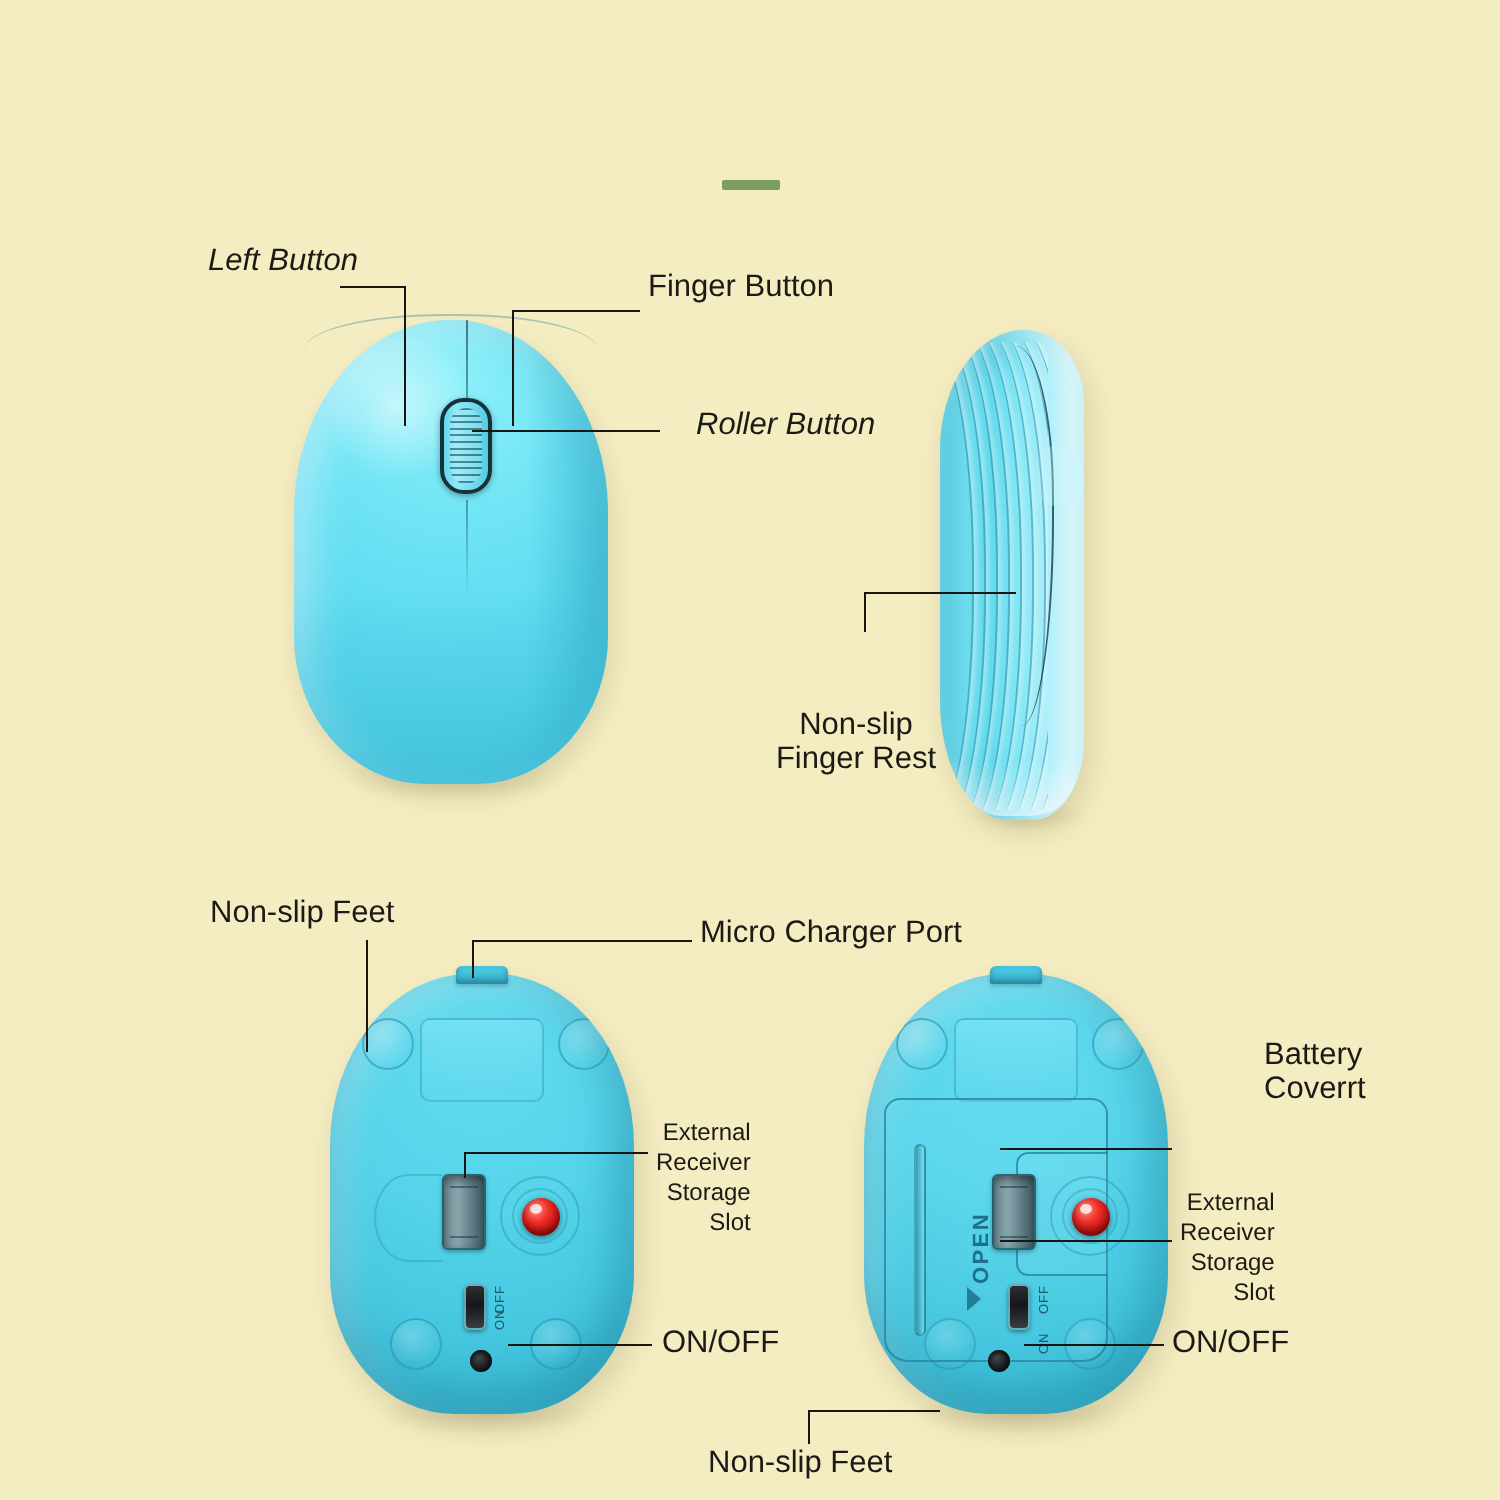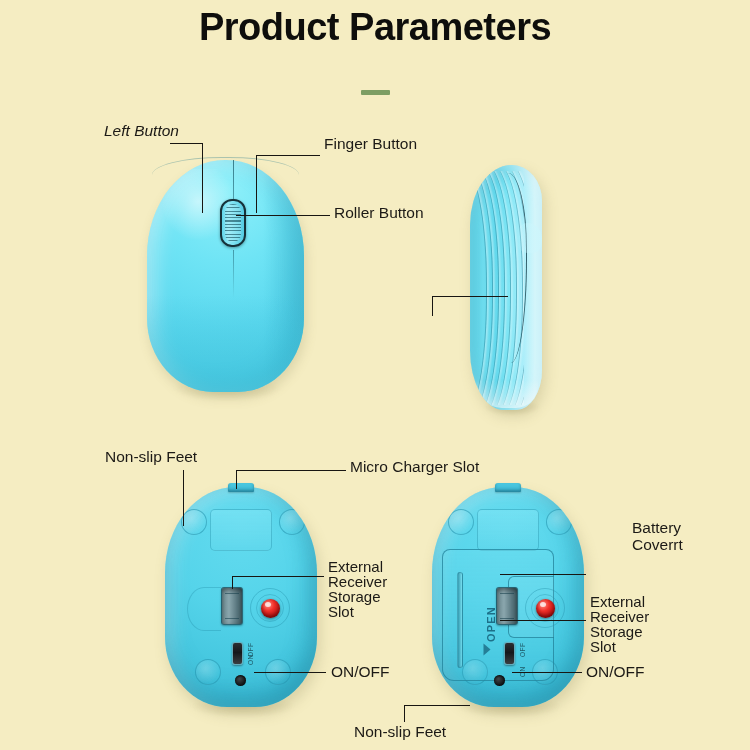--- a/index.html
+++ b/index.html
@@ -25,21 +25,21 @@
   }
 
   
   .lbl{
     position:absolute;
     color:#1c1a16;
     font-size:15.5px;
     line-height:16.5px;
     white-space:pre;
   }
-  .lbl.sm{font-size:15px;line-height:15px;}
+  .lbl.sm{font-size:12px;line-height:15px;text-align:right;}
 
   
   .ln{position:absolute;background:#181612;}
   .ln.h{height:1.3px;}
   .ln.v{width:1.3px;}
 
   
   .mouse-top{
     position:absolute;left:147px;top:160px;width:157px;height:232px;
     border-radius:78px 78px 66px 66px / 96px 96px 74px 74px;
@@ -276,21 +276,20 @@
     position:absolute;border-radius:50%;
     background:radial-gradient(50% 50% at 50% 50%, rgba(150,140,85,.30), rgba(150,140,85,0) 72%);
     filter:blur(1px);
   }
 </style>
 </head>
 <body style="background: rgb(245, 237, 194);">
 
 <div class="stage">
 
-  <div class="title">Product Parameters</div>
   <div class="title-rule"></div>
 
   <div class="shadow" style="left:152px;top:370px;width:150px;height:36px;"></div>
 
   <div class="mouse-top">
     <div class="sheen"></div>
     <div class="right-shade"></div>
     <div class="bottom-shade"></div>
   </div>
   <div class="mt-seam"></div>
@@ -302,21 +301,21 @@
   </div>
 
   <div class="lbl" style="left:104px;top:123px;font-style:italic;">Left Button</div>
   <div class="ln h" style="left:170px;top:143px;width:33px;"></div>
   <div class="ln v" style="left:202px;top:143px;height:70px;"></div>
 
   <div class="lbl" style="left:324px;top:136px;">Finger Button</div>
   <div class="ln h" style="left:256px;top:155px;width:64px;"></div>
   <div class="ln v" style="left:256px;top:155px;height:58px;"></div>
 
-  <div class="lbl" style="left:334px;top:205px;">Roller Button</div>
+  <div class="lbl" style="left:348px;top:205px;font-style:italic;">Roller Button</div>
   <div class="ln h" style="left:236px;top:215px;width:94px;"></div>
 
   <div class="shadow" style="left:472px;top:395px;width:80px;height:24px;"></div>
 
   <div class="mouse-side">
     <div class="ms-body">
       <div class="ms-ribs">
         <i style="left:-26px;"></i>
           <i style="left:-20px;"></i>
           <i style="left:-14px;"></i>
@@ -326,20 +325,24 @@
         <i style="left:10px;"></i>
           <i style="left:16px;"></i>
           <i style="left:22px;"></i>
       </div>
       <div class="ms-seam"></div>
       <div class="ms-lip"></div>
       <div class="ms-bottomlight"></div>
     </div>
   </div>
 
+  <div class="lbl" style="left:382px;top:322px;text-align:center;width:92px;">
+    <div style="white-space:pre-line;">Non-slip
+Finger Rest</div>
+  </div>
   <div class="ln h" style="left:432px;top:296px;width:76px;"></div>
   <div class="ln v" style="left:432px;top:296px;height:20px;"></div>
 
   <div class="shadow" style="left:170px;top:690px;width:145px;height:32px;"></div>
 
   <div class="mouse-bot mb-l">
     <div class="edge-shade"></div>
 
     <div class="plate" style="left:45px;top:22px;"></div>
 
@@ -361,21 +364,21 @@
     <div class="switch-txt" style="left:82px;top:170px;">OFF</div>
 
     <div class="hole" style="left:70px;top:188px;"></div>
   </div>
 
   <div class="port" style="left:228px;top:483px;"></div>
 
   <div class="lbl" style="left:105px;top:449px;">Non-slip Feet</div>
   <div class="ln v" style="left:183px;top:470px;height:56px;"></div>
 
-  <div class="lbl" style="left:350px;top:459px;">Micro Charger Slot</div>
+  <div class="lbl" style="left:350px;top:459px;">Micro Charger Port</div>
   <div class="ln h" style="left:236px;top:470px;width:110px;"></div>
   <div class="ln v" style="left:236px;top:470px;height:19px;"></div>
 
   <div class="lbl sm" style="left:328px;top:559px;white-space:pre-line;">External
 Receiver
 Storage
 Slot</div>
   <div class="ln h" style="left:232px;top:576px;width:92px;"></div>
   <div class="ln v" style="left:232px;top:576px;height:13px;"></div>
 

